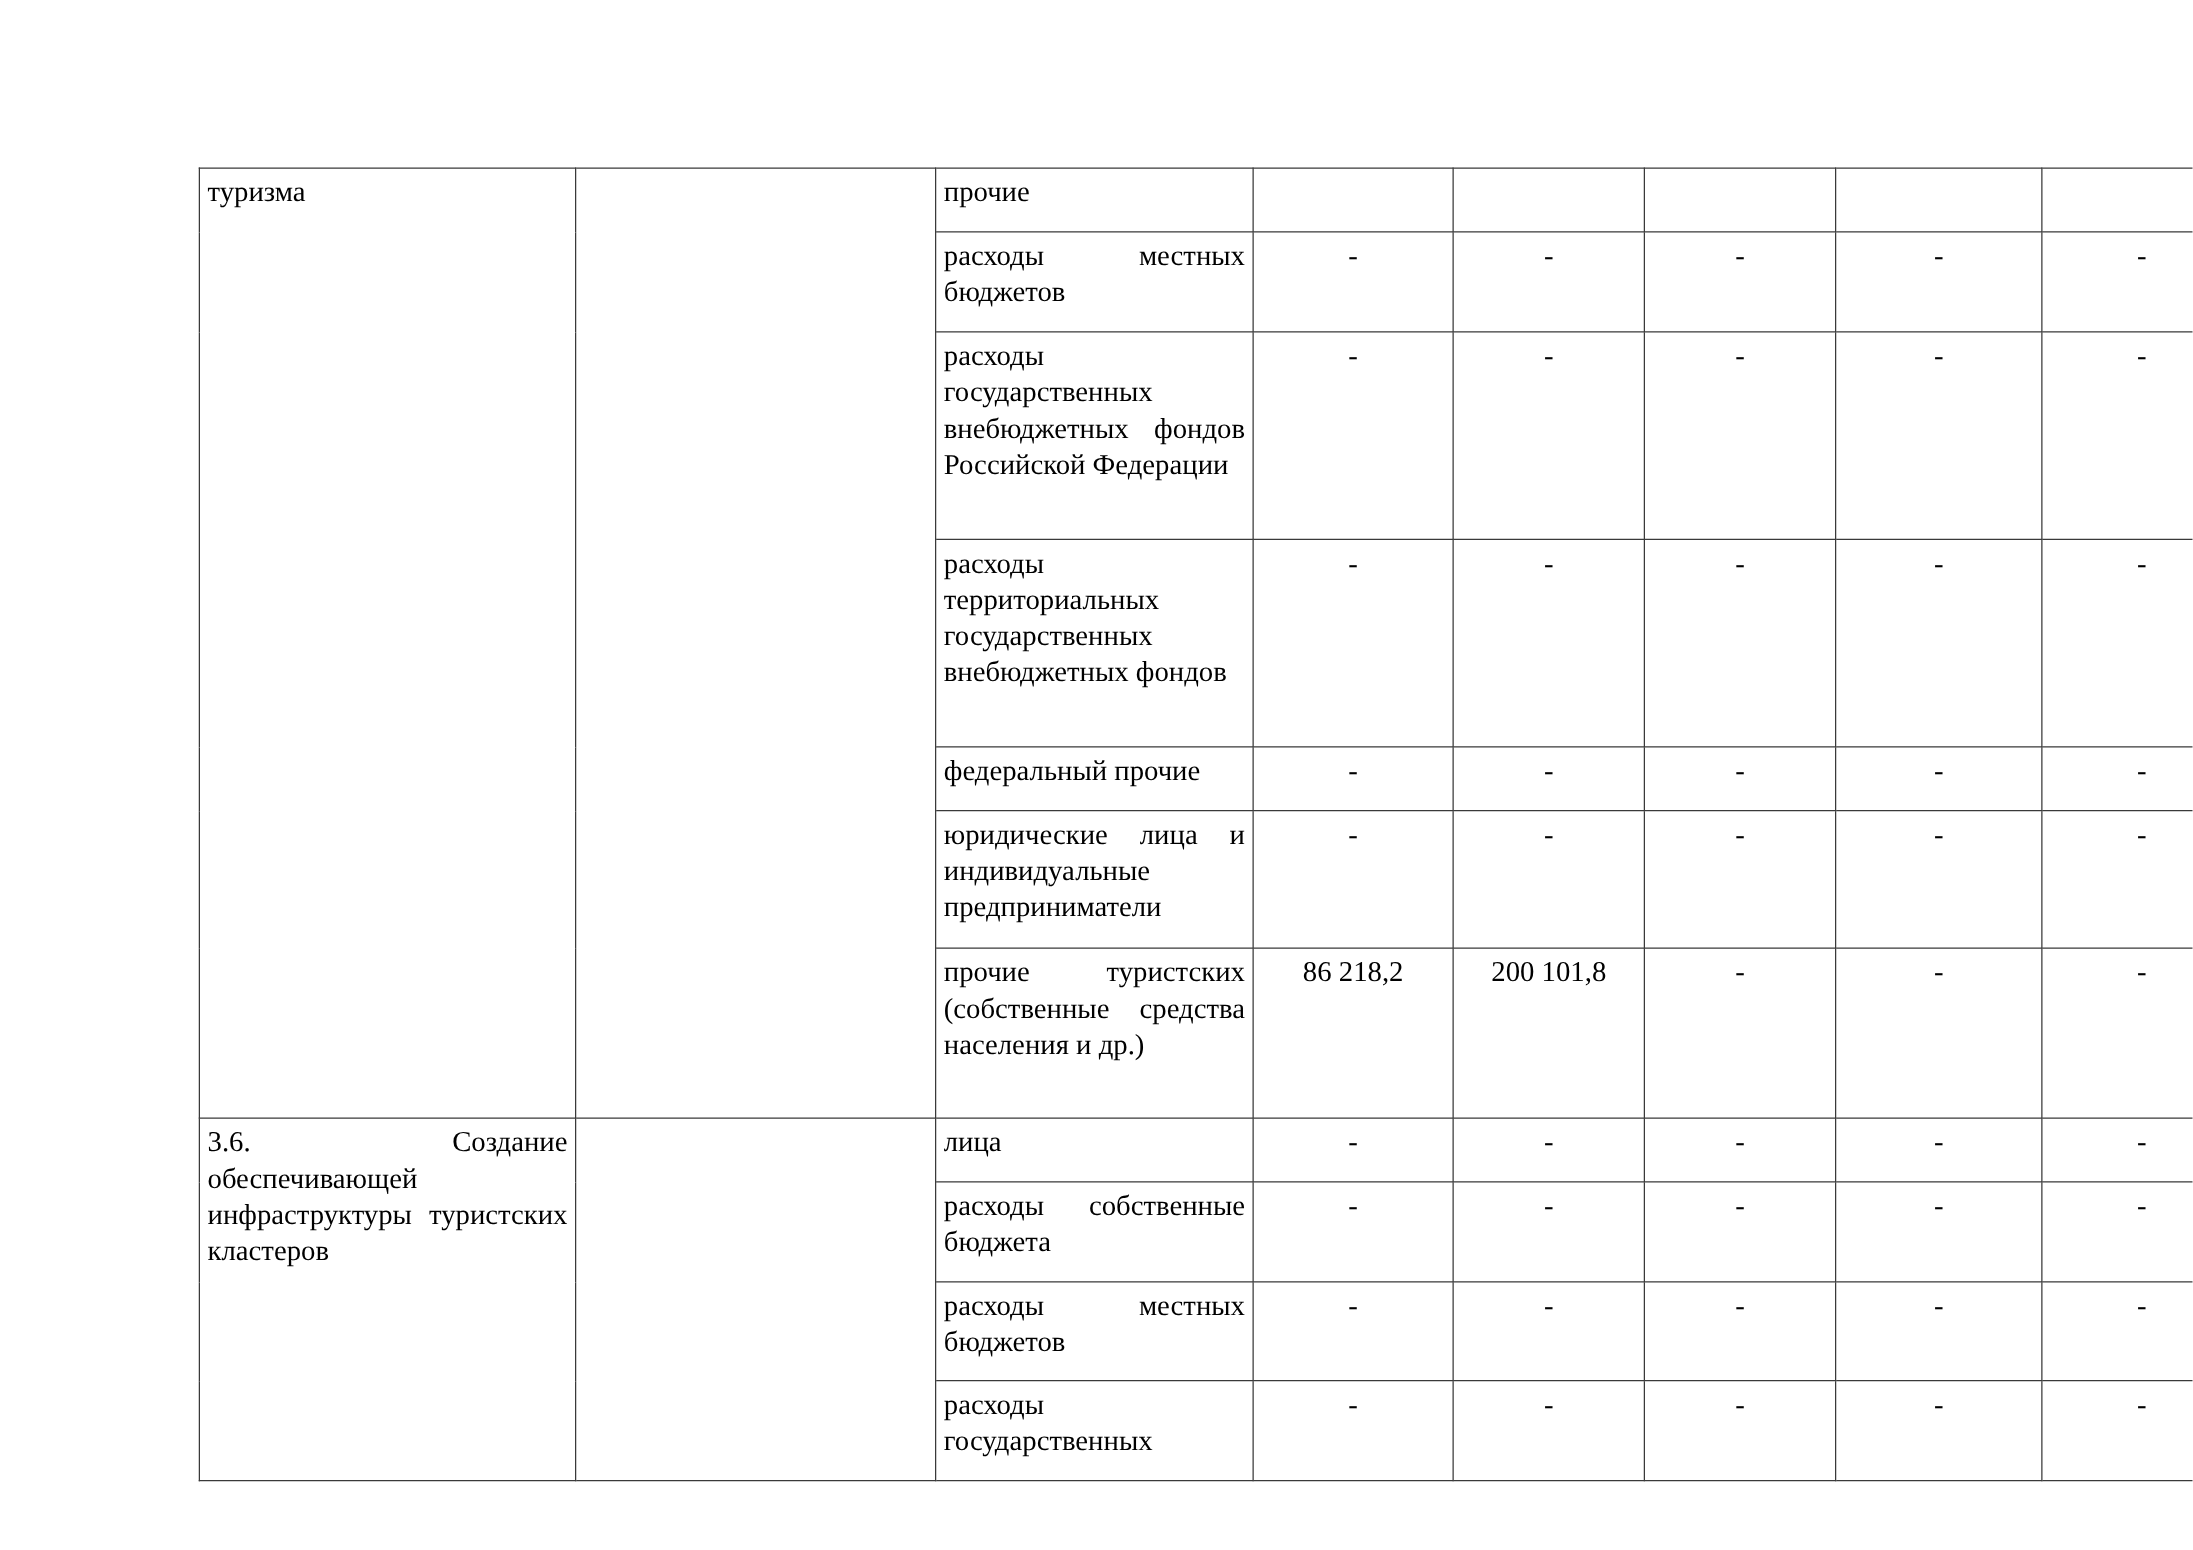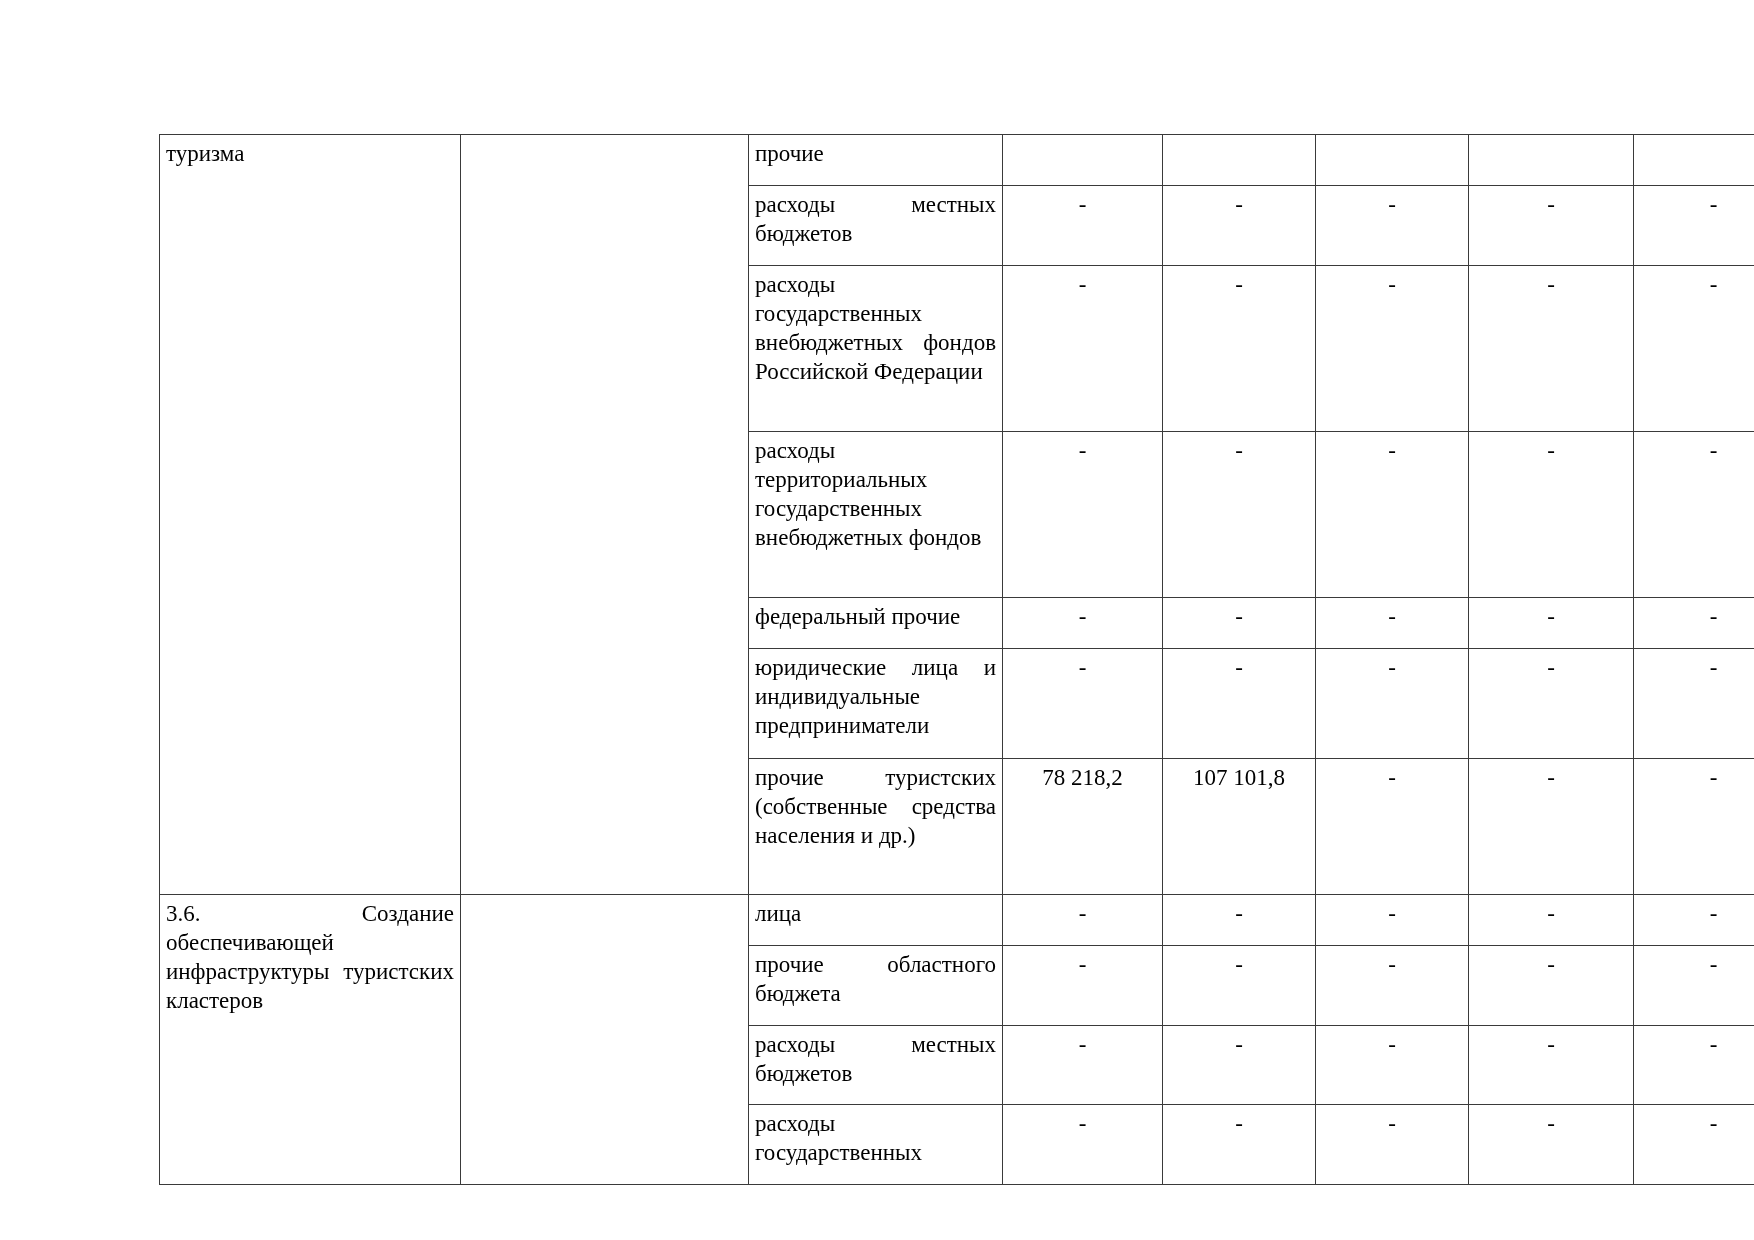--- a/index.html
+++ b/index.html
@@ -90,38 +90,38 @@
         <tr style="height: 110px;">
           <td class="src">юридические лица и индивидуальные предприниматели</td>
           <td class="val">-</td>
           <td class="val">-</td>
           <td class="val">-</td>
           <td class="val">-</td>
           <td class="val">-</td>
         </tr>
         <tr style="height: 136px;">
           <td class="src">прочие туристских (собственные средства населения и др.)</td>
-          <td class="val">78 218,2</td>
-          <td class="val">107 101,8</td>
+          <td class="val">86 218,2</td>
+          <td class="val">200 101,8</td>
           <td class="val">-</td>
           <td class="val">-</td>
           <td class="val">-</td>
         </tr>
         <tr style="height: 51px;">
           <td class="name" rowspan="4">3.6. Создание обеспечивающей инфраструктуры туристских кластеров</td>
           <td rowspan="4"></td>
           <td class="src">лица</td>
           <td class="val">-</td>
           <td class="val">-</td>
           <td class="val">-</td>
           <td class="val">-</td>
           <td class="val">-</td>
         </tr>
         <tr style="height: 80px;">
-          <td class="src">прочие областного бюджета</td>
+          <td class="src">расходы собственные бюджета</td>
           <td class="val">-</td>
           <td class="val">-</td>
           <td class="val">-</td>
           <td class="val">-</td>
           <td class="val">-</td>
         </tr>
         <tr style="height: 79px;">
           <td class="src">расходы местных бюджетов</td>
           <td class="val">-</td>
           <td class="val">-</td>

